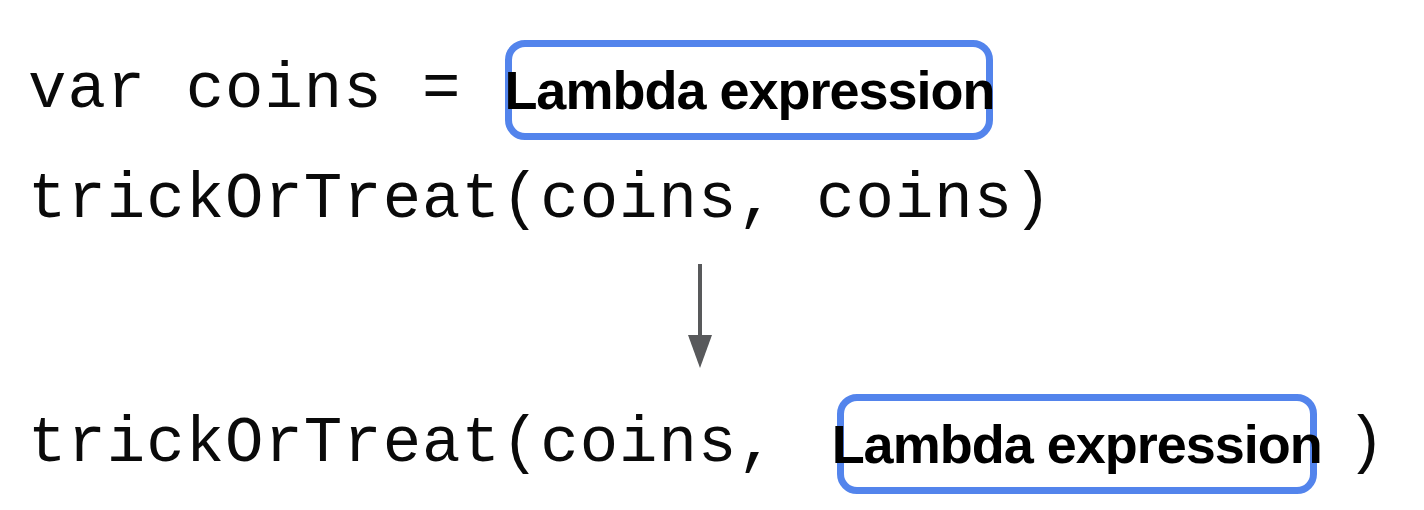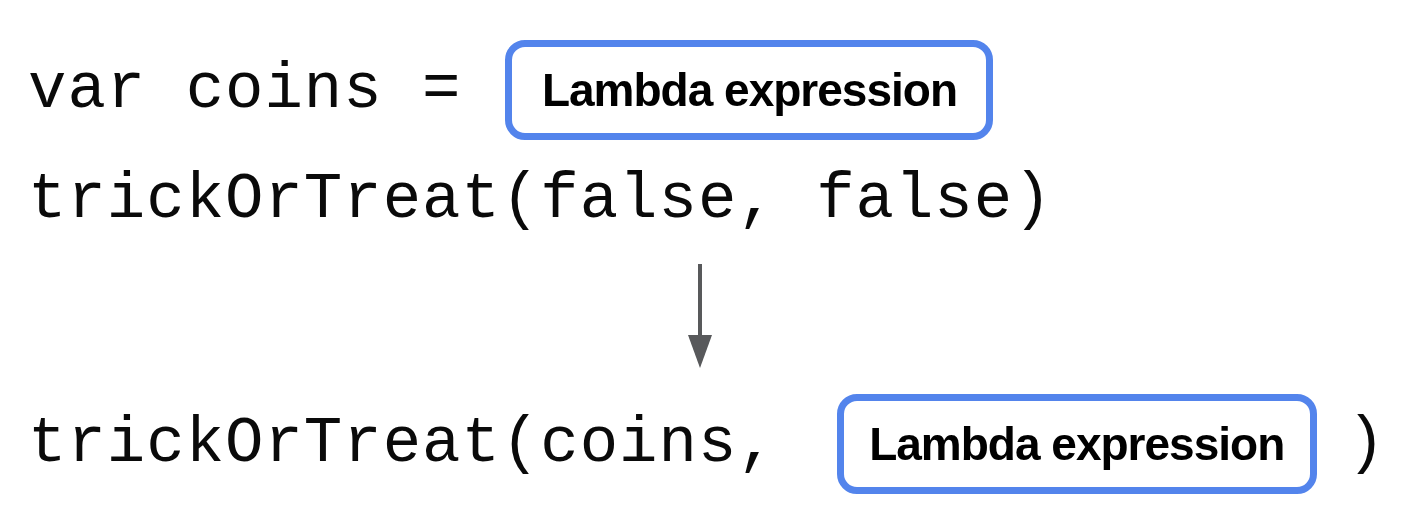--- a/index.html
+++ b/index.html
@@ -47,21 +47,21 @@
     display: flex;
     align-items: center;
     justify-content: center;
     flex: 0 0 auto;
   }
   .lambda-box-1 { width: 488px; margin-left: 44px; }
   .lambda-box-2 { width: 480px; margin-left: 60px; }
   .lambda-label {
     font-family: "Liberation Sans", sans-serif;
     font-weight: 700;
-    font-size: 46px;
+    font-size: 54px;
     line-height: 1;
     letter-spacing: -1px;
     color: var(--label-text);
     white-space: nowrap;
   }
   .code-suffix { margin-left: 30px; }
   .arrow-wrap {
     position: absolute;
     left: 685px;
     top: 261px;
@@ -78,21 +78,21 @@
 <div class="canvas">
 
   <div class="row row-assignment">
     <span class="code">var coins =</span>
     <div class="lambda-box lambda-box-1">
       <span class="lambda-label">Lambda expression</span>
     </div>
   </div>
 
   <div class="row row-call">
-    <span class="code">trickOrTreat(false, false)</span>
+    <span class="code">trickOrTreat(coins, coins)</span>
   </div>
 
   <div class="arrow-wrap">
     <svg viewBox="0 0 30 110" xmlns="http://www.w3.org/2000/svg" aria-hidden="true">
       <rect class="arrow-shaft" x="13" y="3" width="4" height="74"></rect>
       <polygon class="arrow-head" points="3,74 27,74 15,107"></polygon>
     </svg>
   </div>
 
   <div class="row row-inlined">

